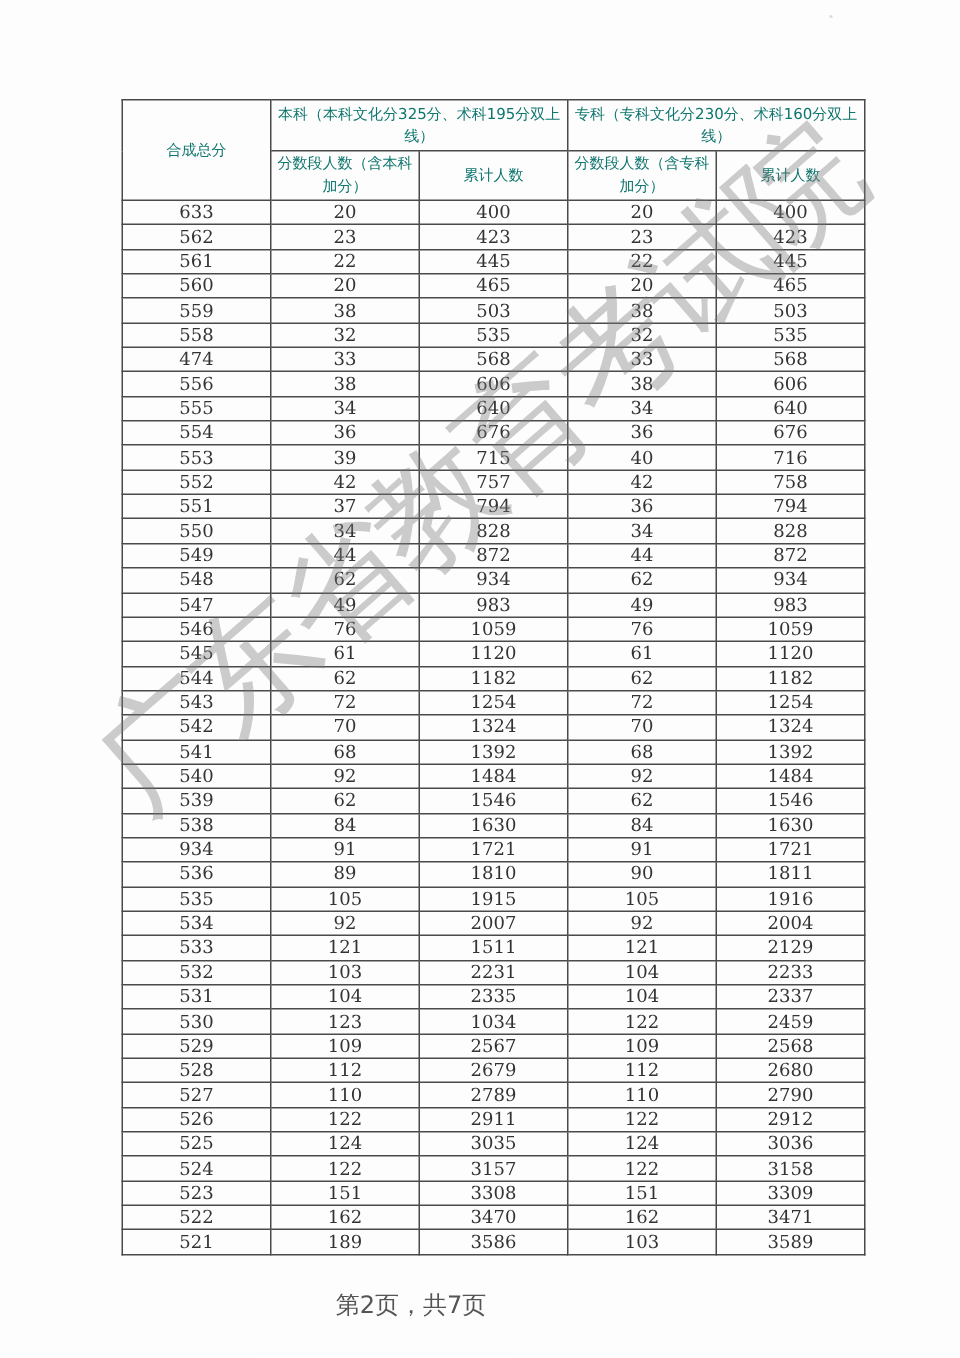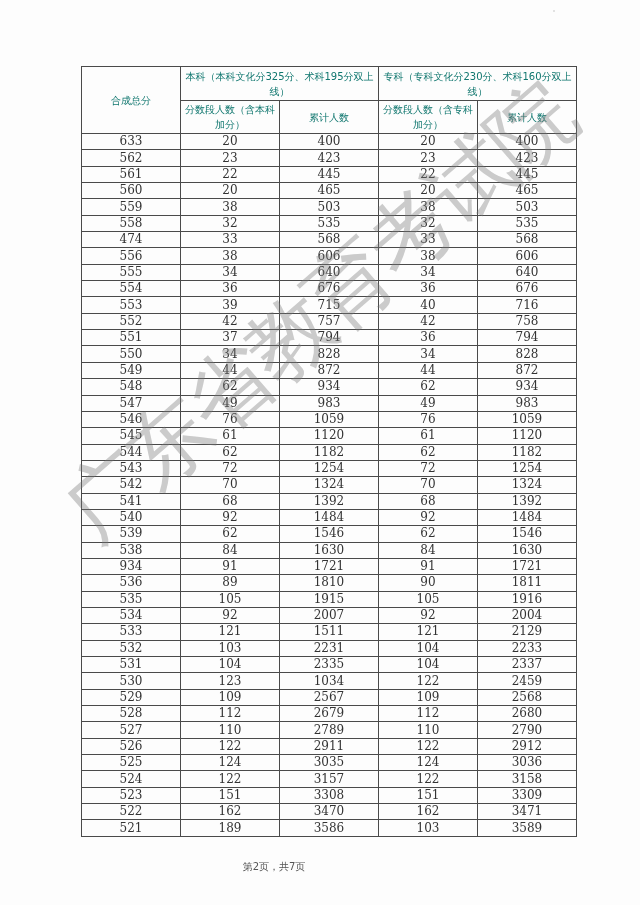--- a/index.html
+++ b/index.html
@@ -42,21 +42,21 @@
     transform: rotate(-41deg);
     font-family: "DejaVu Sans", "Liberation Sans", sans-serif;
     font-size: 84px; letter-spacing: -4px;
     color: rgba(120,120,120,0.38);
     white-space: nowrap;
   }
   .footer {
     position: absolute; left: 0; width: 548px; top: 860px;
     text-align: center;
     font-family: "DejaVu Sans", "Liberation Sans", sans-serif;
-    font-size: 10px; color: #555;
+    font-size: 16px; color: #555;
   }
 </style>
 </head>
 <body>
 
 <div class="page">
   <div class="corner-dot"></div>
 
   <table class="score">
     <colgroup>

